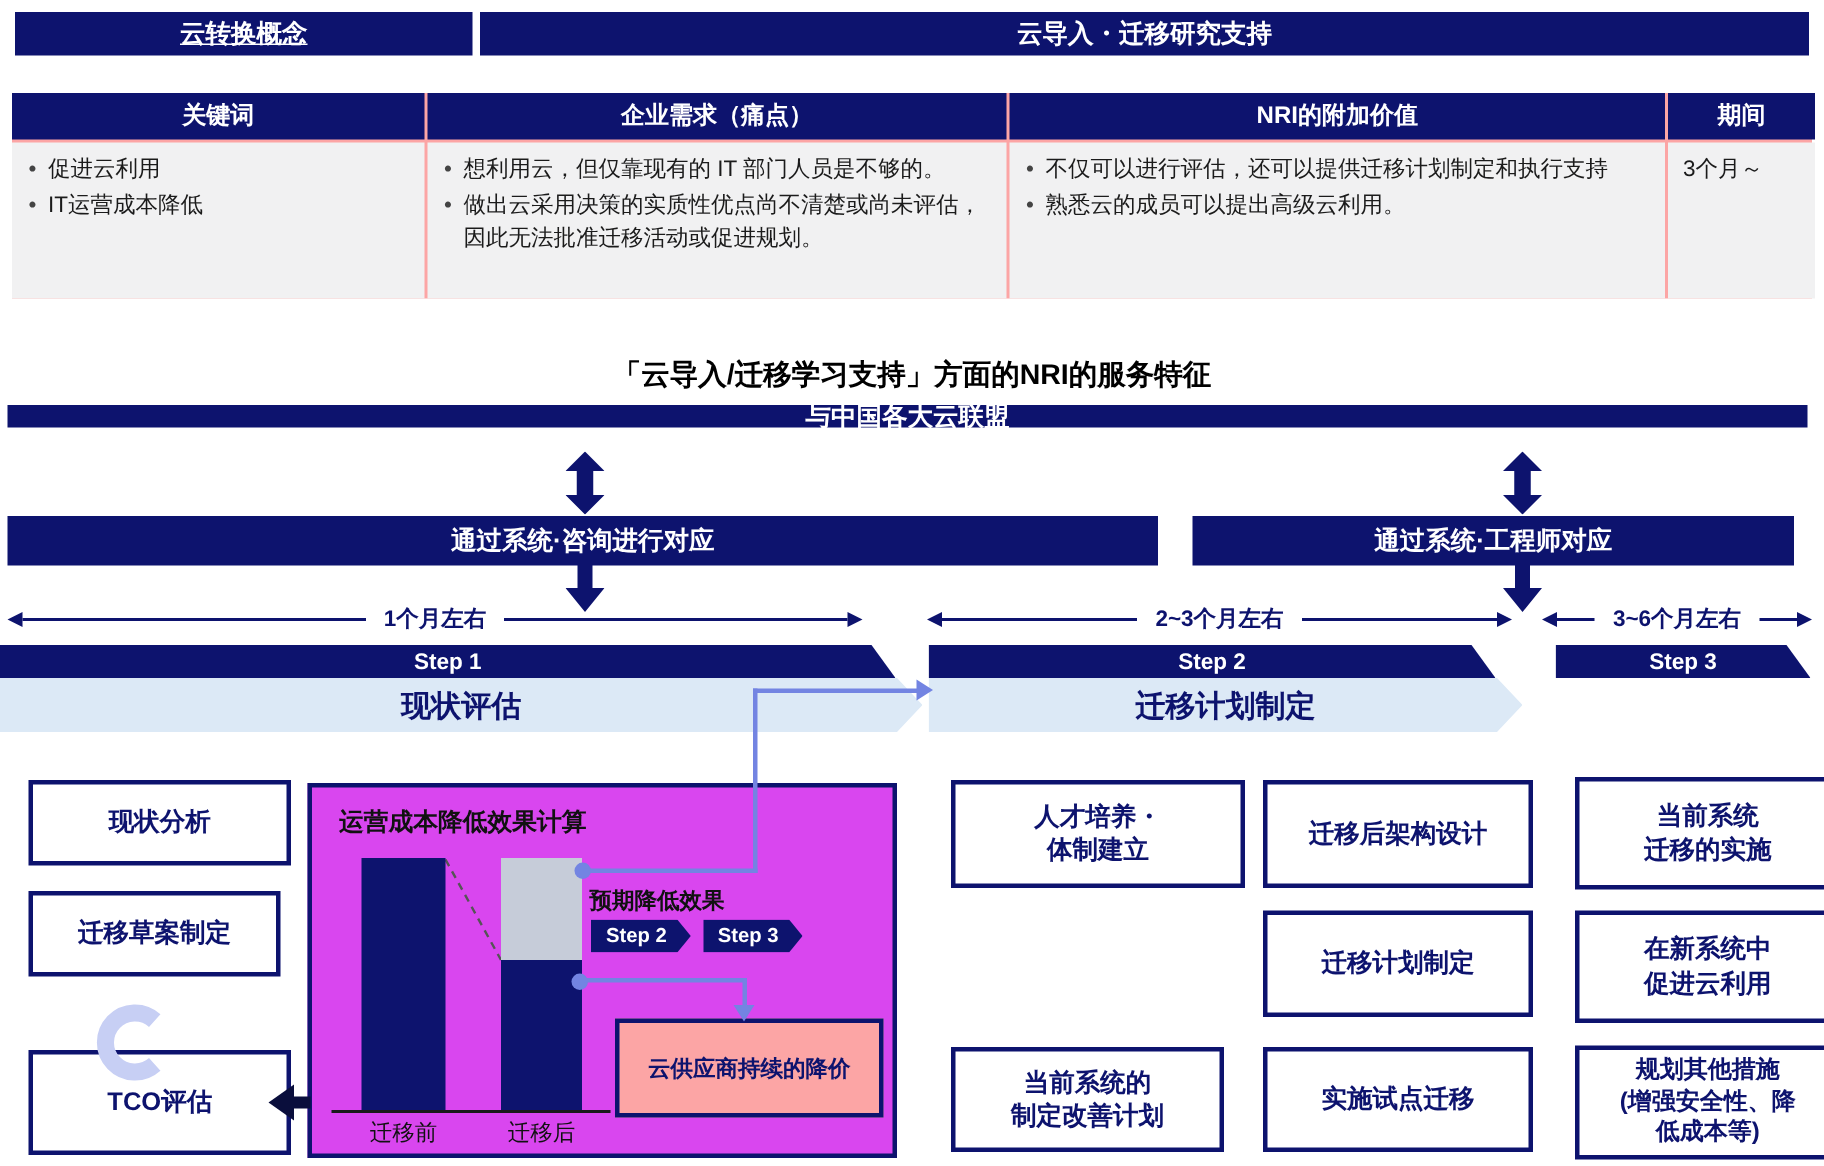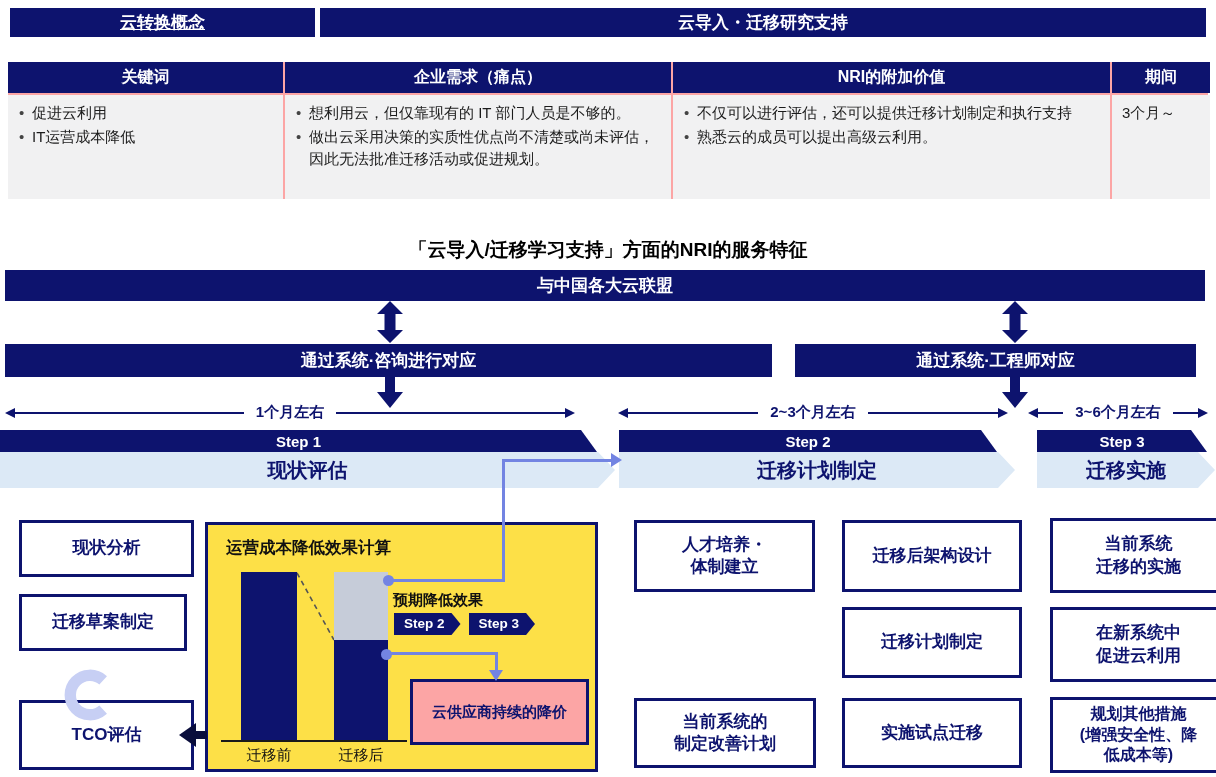--- a/index.html
+++ b/index.html
@@ -23,21 +23,21 @@
   .dur .tri-l{width:0;height:0;border-top:5px solid transparent;border-bottom:5px solid transparent;border-right:10px solid #0d136e;}
   .dur .tri-r{width:0;height:0;border-top:5px solid transparent;border-bottom:5px solid transparent;border-left:10px solid #0d136e;}
   .dur .dlab{margin:0 12px;font-size:15px;font-weight:bold;color:#0d136e;white-space:nowrap;transform:translateY(-1px);}
   .step-dark{background:#0d136e;color:#fff;font-weight:bold;font-size:15px;display:flex;align-items:center;justify-content:center;
     clip-path:polygon(0 0,calc(100% - 16px) 0,100% 100%,0 100%);}
   .step-light{background:#dce9f6;color:#0d136e;font-weight:bold;font-size:20px;display:flex;align-items:center;justify-content:center;
     clip-path:polygon(0 0,calc(100% - 17px) 0,100% 50%,calc(100% - 17px) 100%,0 100%);}
   .obox{background:#fff;border:3px solid #0d136e;box-sizing:border-box;display:flex;align-items:center;justify-content:center;
     color:#0d136e;font-weight:bold;font-size:17px;text-align:center;white-space:pre-line;line-height:1.3;margin-left:16px;}
   
-  .chartbox{background:#fde047;border:3px solid #0d136e;box-sizing:border-box;}
+  .chartbox{background:#d946ef;border:3px solid #0d136e;box-sizing:border-box;}
   .c-title{position:absolute;left:18px;top:12px;font-size:16.5px;font-weight:bold;color:#111;white-space:nowrap;}
   .bar{position:absolute;bottom:27px;}
   .axis{position:absolute;left:13px;width:186px;top:215px;height:2px;background:#1a1a1a;}
   .xlab{position:absolute;top:221px;width:90px;text-align:center;font-size:15px;font-weight:400;color:#111;}
   .chip{background:#0d136e;color:#fff;font-weight:bold;font-size:13.5px;padding:3px 16px 4px 10px;
     clip-path:polygon(0 0,calc(100% - 9px) 0,100% 50%,calc(100% - 9px) 100%,0 100%);}
   .peri{background:#7384e2;}
   .dot{width:11px;height:11px;border-radius:50%;background:#7384e2;}
   .tri-right-peri{width:0;height:0;border-top:7px solid transparent;border-bottom:7px solid transparent;border-left:11px solid #7384e2;}
   .tri-down-peri{width:0;height:0;border-left:7px solid transparent;border-right:7px solid transparent;border-top:11px solid #7384e2;}
@@ -86,21 +86,21 @@
       <ul>
         <li>不仅可以进行评估，还可以提供迁移计划制定和执行支持</li>
         <li>熟悉云的成员可以提出高级云利用。</li>
       </ul>
     </div>
     <div class="td period-val">3个月～</div>
   </div>
 
   <div class="abs dg-title" style="left:0;top:237px;">「云导入/迁移学习支持」方面的NRI的服务特征</div>
 
-  <div class="abs navybar" style="left:5px;top:270px;width:1200px;height:31px;">
+  <div class="abs navybar" style="left:5px;top:270px;width:1200px;height:15px;">
       <span>与中国各大云联盟</span>
     </div>
 
   <svg class="abs" style="left:377px;top:301px;" width="26" height="42" viewBox="0 0 26 42">
       <path d="M13 0 L26 13 H18.5 V29 H26 L13 42 L0 29 H7.5 V13 H0 Z" fill="#0d136e"></path>
     </svg>
   <svg class="abs" style="left:1002px;top:301px;" width="26" height="42" viewBox="0 0 26 42">
       <path d="M13 0 L26 13 H18.5 V29 H26 L13 42 L0 29 H7.5 V13 H0 Z" fill="#0d136e"></path>
     </svg>
 
@@ -147,23 +147,20 @@
       <span>现状评估</span>
     </div>
   <div class="abs step-dark" style="left:619px;top:430px;width:378px;height:22px;">
       <span>Step 2</span>
     </div>
   <div class="abs step-light" style="left:619px;top:452px;width:396px;height:36px;">
       <span>迁移计划制定</span>
     </div>
   <div class="abs step-dark" style="left:1037px;top:430px;width:170px;height:22px;">
       <span>Step 3</span>
-    </div>
-  <div class="abs step-light" style="left:1037px;top:452px;width:178px;height:36px;">
-      <span>迁移实施</span>
     </div>
 
   <div class="abs obox" style="left:3px;top:520px;width:175px;height:57px;"><span>现状分析</span></div>
   <div class="abs obox" style="left:3px;top:594px;width:168px;height:57px;"><span>迁移草案制定</span></div>
   <div class="abs obox" style="left:3px;top:700px;width:175px;height:70px;"><span>TCO评估</span></div>
 
   <div class="abs chartbox" style="left:205px;top:522px;width:393px;height:250px;">
     <div class="c-title">运营成本降低效果计算</div>
     <svg style="position:absolute;left:0;top:0;" width="387" height="244">
       <line x1="89" y1="48" x2="126" y2="115" stroke="#555" stroke-width="1.6" stroke-dasharray="5 4"></line>
@@ -198,21 +195,21 @@
   <div class="abs peri" style="left:495px;top:652px;width:3px;height:20px;"></div>
   <div class="abs tri-down-peri" style="left:489px;top:670px;"></div>
 
   <div class="abs big-left-tri" style="left:179px;top:723px;"></div>
   <div class="abs" style="left:195px;top:731px;width:12px;height:8px;background:#0a0e3c;"></div>
 
   <svg class="abs" style="left:61px;top:666px;" width="58" height="58" viewBox="0 0 56 56">
     <path d="M40.7 13.9 A19 19 0 1 0 40.7 42.1" fill="none" stroke="#c7cff4" stroke-width="11"></path>
   </svg>
 
-  <div class="abs obox" style="left:618px;top:520px;width:181px;height:72px;"><span>人才培养・
+  <div class="abs obox" style="left:618px;top:520px;width:196px;height:72px;"><span>人才培养・
 体制建立</span></div>
   <div class="abs obox" style="left:618px;top:698px;width:182px;height:70px;"><span>当前系统的
 制定改善计划</span></div>
 
   <div class="abs obox" style="left:826px;top:520px;width:180px;height:72px;"><span>迁移后架构设计</span></div>
   <div class="abs obox" style="left:826px;top:607px;width:180px;height:71px;"><span>迁移计划制定</span></div>
   <div class="abs obox" style="left:826px;top:698px;width:180px;height:70px;"><span>实施试点迁移</span></div>
 
   <div class="abs obox" style="left:1034px;top:518px;width:177px;height:75px;"><span>当前系统
 迁移的实施</span></div>

